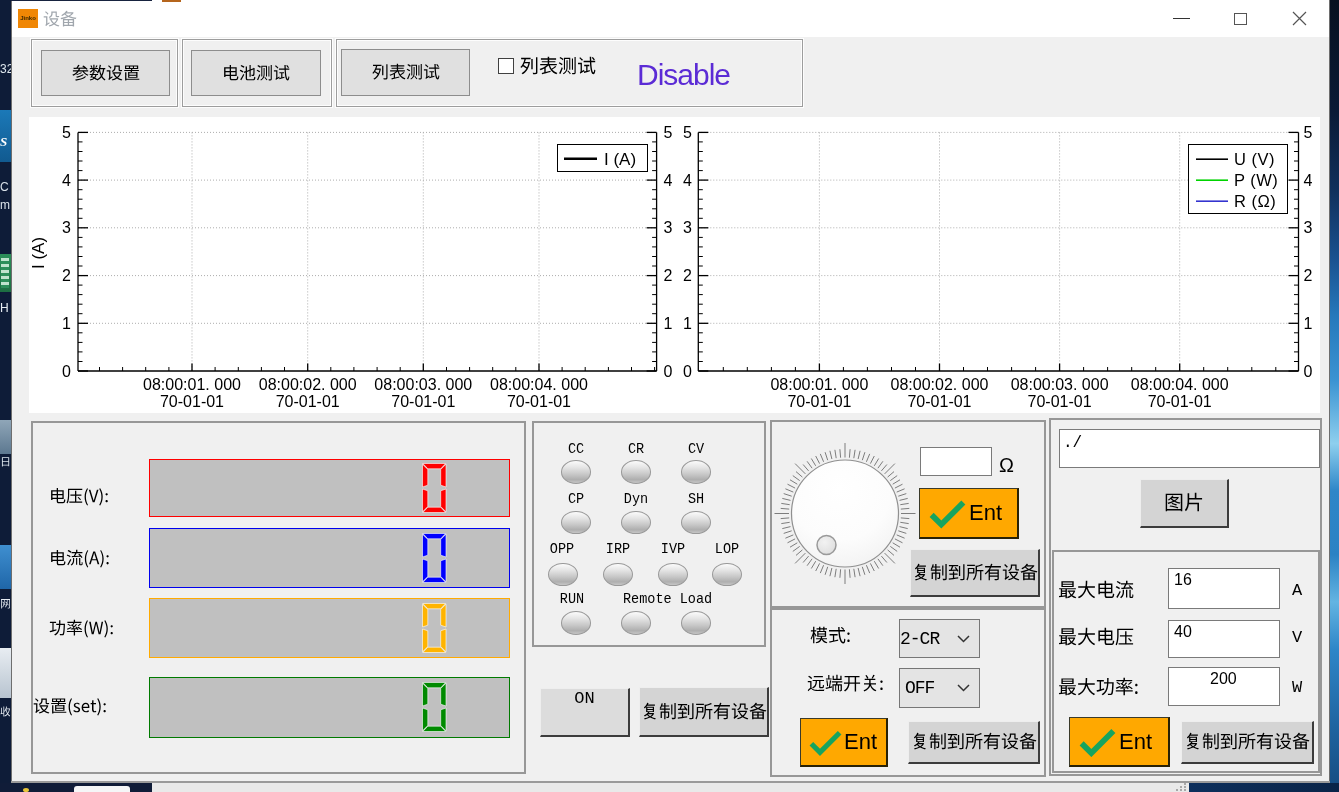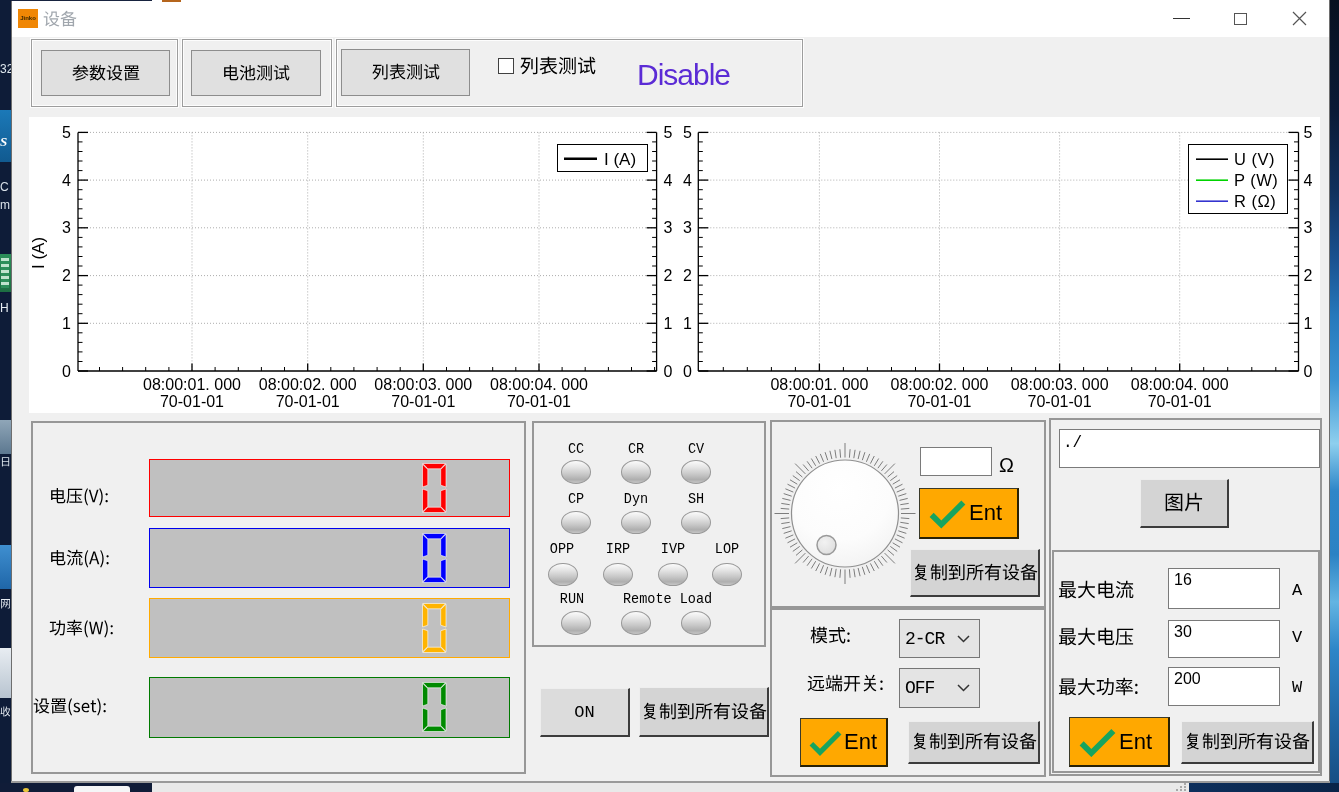--- a/index.html
+++ b/index.html
@@ -408,21 +408,21 @@
 <div style="position:absolute;left:602.5px;top:562.6px;width:30px;height:23.5px;background:linear-gradient(#f8f8f8 4%,#e6e6e6 28%,#c8c8c8 60%,#aeaeae 85%,#c2c2c2 97%);border:1px solid #999;border-radius:50%;box-sizing:border-box"></div>
 <div style="position:absolute;left:633px;top:541px;width:80px;text-align:center;font:15px 'Liberation Mono';white-space:nowrap;transform:scaleX(0.9)">IVP</div>
 <div style="position:absolute;left:658.0px;top:562.6px;width:30px;height:23.5px;background:linear-gradient(#f8f8f8 4%,#e6e6e6 28%,#c8c8c8 60%,#aeaeae 85%,#c2c2c2 97%);border:1px solid #999;border-radius:50%;box-sizing:border-box"></div>
 <div style="position:absolute;left:687px;top:541px;width:80px;text-align:center;font:15px 'Liberation Mono';white-space:nowrap;transform:scaleX(0.9)">LOP</div>
 <div style="position:absolute;left:712.0px;top:562.6px;width:30px;height:23.5px;background:linear-gradient(#f8f8f8 4%,#e6e6e6 28%,#c8c8c8 60%,#aeaeae 85%,#c2c2c2 97%);border:1px solid #999;border-radius:50%;box-sizing:border-box"></div>
 <div style="position:absolute;left:532px;top:591px;width:80px;text-align:center;font:15px 'Liberation Mono';white-space:nowrap;transform:scaleX(0.9)">RUN</div>
 <div style="position:absolute;left:619px;top:591px;width:80px;text-align:center;font:15px 'Liberation Mono';white-space:nowrap;transform:scaleX(0.9)">Remote Load</div>
 <div style="position:absolute;left:560.7px;top:611.2px;width:30px;height:23.5px;background:linear-gradient(#f8f8f8 4%,#e6e6e6 28%,#c8c8c8 60%,#aeaeae 85%,#c2c2c2 97%);border:1px solid #999;border-radius:50%;box-sizing:border-box"></div>
 <div style="position:absolute;left:620.7px;top:611.2px;width:30px;height:23.5px;background:linear-gradient(#f8f8f8 4%,#e6e6e6 28%,#c8c8c8 60%,#aeaeae 85%,#c2c2c2 97%);border:1px solid #999;border-radius:50%;box-sizing:border-box"></div>
 <div style="position:absolute;left:680.7px;top:611.2px;width:30px;height:23.5px;background:linear-gradient(#f8f8f8 4%,#e6e6e6 28%,#c8c8c8 60%,#aeaeae 85%,#c2c2c2 97%);border:1px solid #999;border-radius:50%;box-sizing:border-box"></div>
-<div style="position:absolute;left:540px;top:688px;width:90px;height:49px;background:#dcdcdc;border-top:1px solid #eeeeee;border-left:1px solid #eeeeee;border-right:2px solid #3c3c3c;border-bottom:2px solid #3c3c3c;box-sizing:border-box;display:flex;align-items:center;justify-content:center">
+<div style="position:absolute;left:540px;top:688px;width:90px;height:49px;background:#dcdcdc;border-top:1px solid #eeeeee;border-left:1px solid #eeeeee;border-right:2px solid #3c3c3c;border-bottom:2px solid #3c3c3c;box-sizing:border-box;display:flex;justify-content:center">
     <span style="font:17px 'Liberation Mono'">ON</span>
   </div>
 <div style="position:absolute;left:639px;top:687px;width:130px;height:50px;background:#d4d4d4;border-top:1px solid #eeeeee;border-left:1px solid #eeeeee;border-right:2px solid #3c3c3c;border-bottom:2px solid #3c3c3c;box-sizing:border-box;display:flex;align-items:center;justify-content:center">
     <svg width="126" height="20" viewBox="0 0 126.0 19.8" style="overflow:visible;display:block">
       <g transform="translate(0,15.8) scale(1.0,1)">
         <path d="M6.4 -8.0H11.8V-6.7H6.4ZM6.4 -10.1H11.8V-8.9H6.4ZM6.2 -15.2C5.5 -13.3 4.3 -11.5 2.8 -10.4C3.1 -10.2 3.7 -9.7 3.9 -9.5C4.3 -9.8 4.7 -10.3 5.1 -10.8V-5.8H7.2C6.2 -4.4 4.6 -3.1 2.9 -2.4C3.2 -2.1 3.7 -1.7 3.9 -1.4C4.6 -1.8 5.4 -2.4 6.1 -3.0C6.7 -2.3 7.3 -1.6 8.0 -1.1C6.6 -0.3 4.8 0.2 3.1 0.4C3.3 0.7 3.6 1.2 3.7 1.5C5.6 1.2 7.5 0.6 9.1 -0.3C10.6 0.5 12.3 1.1 14.1 1.5C14.3 1.1 14.6 0.6 14.9 0.3C13.3 0.1 11.7 -0.4 10.3 -1.1C11.5 -1.9 12.5 -3.0 13.2 -4.4L12.4 -4.8L12.1 -4.8H7.9C8.2 -5.1 8.4 -5.4 8.6 -5.8H13.0V-11.1H5.4C5.6 -11.4 5.9 -11.8 6.2 -12.1H13.9V-13.3H6.9C7.1 -13.8 7.4 -14.3 7.6 -14.8ZM6.9 -3.7 7.0 -3.7H11.3C10.8 -3.0 10.0 -2.3 9.1 -1.7C8.2 -2.3 7.5 -2.9 6.9 -3.7Z M30.2 -13.5V-3.5H31.4V-13.5ZM33.4 -14.9V-0.4C33.4 -0.1 33.3 -0.0 33.0 -0.0C32.7 -0.0 31.7 -0.0 30.6 -0.1C30.8 0.4 31.0 1.0 31.0 1.4C32.4 1.4 33.4 1.3 33.9 1.1C34.5 0.9 34.7 0.5 34.7 -0.4V-14.9ZM20.6 -14.7C20.2 -12.9 19.6 -11.1 18.7 -9.9C19.1 -9.8 19.7 -9.6 19.9 -9.4C20.2 -10.0 20.6 -10.6 20.8 -11.3H23.2V-9.4H18.8V-8.2H23.2V-6.3H19.6V-0.0H20.9V-5.1H23.2V1.4H24.5V-5.1H27.0V-1.4C27.0 -1.2 26.9 -1.2 26.7 -1.2C26.5 -1.1 26.0 -1.1 25.2 -1.2C25.4 -0.8 25.5 -0.3 25.6 0.0C26.6 0.0 27.3 0.0 27.7 -0.2C28.1 -0.4 28.2 -0.8 28.2 -1.4V-6.3H24.5V-8.2H28.9V-9.4H24.5V-11.3H28.2V-12.5H24.5V-15.0H23.2V-12.5H21.3C21.5 -13.1 21.7 -13.8 21.8 -14.4Z M46.9 -13.0V-3.0H48.2V-13.0ZM51.2 -14.6V-0.4C51.2 -0.1 51.1 0.0 50.8 0.1C50.4 0.1 49.3 0.1 48.1 0.0C48.3 0.4 48.5 1.1 48.6 1.4C50.0 1.4 51.1 1.4 51.7 1.2C52.3 1.0 52.5 0.6 52.5 -0.4V-14.6ZM42.6 -11.2C43.1 -10.7 43.6 -10.0 44.0 -9.4L39.9 -9.2C40.4 -10.3 40.9 -11.6 41.4 -12.7H46.2V-13.9H36.9V-12.7H39.9C39.5 -11.6 39.0 -10.2 38.5 -9.1L36.9 -9.1L37.0 -7.8L44.8 -8.2C45.1 -7.8 45.3 -7.4 45.4 -7.1L46.5 -7.8C46.0 -8.9 44.7 -10.5 43.6 -11.8ZM36.7 -0.4 36.9 0.9C39.3 0.6 42.9 0.1 46.2 -0.4L46.2 -1.7L42.2 -1.2V-4.1H45.6V-5.4H42.2V-7.5H40.9V-5.4H37.4V-4.1H40.9V-1.0Z M55.1 -14.1V-12.9H62.9V-14.1ZM69.8 -14.9C68.6 -14.2 66.6 -13.6 64.7 -13.1L63.6 -13.3V-8.5C63.6 -5.8 63.4 -2.2 60.9 0.5C61.2 0.6 61.7 1.1 61.9 1.4C64.3 -1.2 64.9 -4.9 64.9 -7.7H68.1V1.4H69.4V-7.7H71.4V-9.0H65.0V-11.9C67.1 -12.4 69.4 -13.1 71.0 -13.9ZM55.8 -11.0V-6.2C55.8 -4.1 55.6 -1.3 54.4 0.6C54.7 0.8 55.2 1.2 55.4 1.5C56.7 -0.4 57.0 -3.2 57.0 -5.4H62.4V-11.0ZM57.1 -9.8H61.1V-6.6H57.1Z M79.0 -15.1C78.8 -14.3 78.6 -13.6 78.2 -12.8H73.1V-11.5H77.7C76.5 -9.1 74.9 -6.9 72.7 -5.5C73.0 -5.2 73.4 -4.7 73.6 -4.4C74.7 -5.2 75.7 -6.2 76.6 -7.3V1.4H77.9V-2.1H85.5V-0.3C85.5 0.0 85.4 0.1 85.1 0.1C84.7 0.1 83.6 0.1 82.4 0.1C82.6 0.5 82.8 1.0 82.9 1.4C84.4 1.4 85.4 1.4 86.0 1.2C86.6 1.0 86.8 0.5 86.8 -0.3V-9.4H78.0C78.5 -10.1 78.8 -10.8 79.1 -11.5H88.9V-12.8H79.7C80.0 -13.4 80.2 -14.1 80.4 -14.8ZM77.9 -5.2H85.5V-3.3H77.9ZM77.9 -6.4V-8.2H85.5V-6.4Z M92.2 -14.0C93.2 -13.1 94.4 -11.9 94.9 -11.1L95.8 -12.1C95.3 -12.8 94.0 -14.0 93.1 -14.8ZM90.8 -9.5V-8.2H93.3V-1.7C93.3 -0.9 92.8 -0.3 92.4 -0.1C92.7 0.2 93.0 0.8 93.2 1.1C93.4 0.7 93.9 0.4 97.1 -2.0C96.9 -2.3 96.7 -2.8 96.6 -3.1L94.6 -1.7V-9.5ZM98.8 -14.5V-12.5C98.8 -11.1 98.4 -9.6 96.1 -8.6C96.3 -8.4 96.8 -7.8 96.9 -7.6C99.5 -8.8 100.1 -10.7 100.1 -12.4V-13.2H103.3V-10.3C103.3 -8.9 103.6 -8.4 104.8 -8.4C105.0 -8.4 105.9 -8.4 106.2 -8.4C106.5 -8.4 106.9 -8.5 107.1 -8.5C107.1 -8.8 107.0 -9.4 107.0 -9.7C106.8 -9.6 106.4 -9.6 106.1 -9.6C105.9 -9.6 105.1 -9.6 104.9 -9.6C104.6 -9.6 104.6 -9.8 104.6 -10.3V-14.5ZM104.5 -5.9C103.8 -4.5 102.9 -3.3 101.7 -2.3C100.5 -3.3 99.5 -4.5 98.9 -5.9ZM96.9 -7.2V-5.9H97.8L97.6 -5.8C98.3 -4.2 99.3 -2.7 100.6 -1.5C99.3 -0.7 97.7 -0.1 96.1 0.3C96.4 0.6 96.7 1.1 96.8 1.4C98.5 1.0 100.2 0.3 101.6 -0.7C103.0 0.3 104.7 1.0 106.5 1.5C106.7 1.1 107.0 0.6 107.3 0.3C105.6 -0.1 104.1 -0.7 102.7 -1.5C104.3 -2.9 105.5 -4.6 106.2 -6.9L105.4 -7.2L105.2 -7.2Z M120.3 -12.4C119.5 -11.5 118.3 -10.7 117.0 -10.0C115.7 -10.6 114.7 -11.3 113.9 -12.2L114.1 -12.4ZM114.6 -15.2C113.7 -13.6 112.0 -11.8 109.4 -10.6C109.7 -10.4 110.1 -9.9 110.3 -9.6C111.3 -10.1 112.2 -10.7 113.0 -11.3C113.7 -10.6 114.6 -9.9 115.6 -9.3C113.4 -8.4 110.9 -7.8 108.5 -7.5C108.8 -7.2 109.0 -6.6 109.2 -6.2C111.8 -6.6 114.5 -7.4 117.0 -8.6C119.2 -7.5 121.9 -6.8 124.7 -6.4C124.8 -6.8 125.2 -7.4 125.5 -7.7C123.0 -8.0 120.5 -8.5 118.4 -9.3C120.1 -10.3 121.6 -11.6 122.5 -13.1L121.7 -13.6L121.4 -13.6H115.2C115.5 -14.0 115.8 -14.4 116.1 -14.9ZM112.5 -2.3H116.3V-0.3H112.5ZM112.5 -3.4V-5.2H116.3V-3.4ZM121.4 -2.3V-0.3H117.7V-2.3ZM121.4 -3.4H117.7V-5.2H121.4ZM111.1 -6.4V1.4H112.5V0.9H121.4V1.4H122.9V-6.4Z" fill="#000"></path>
       </g>
     </svg>
   </div>
 <svg style="position:absolute;left:770px;top:420px" width="276" height="188">
@@ -537,21 +537,21 @@
     </svg>
   </div>
 <div style="position:absolute;left:810px;top:626px;">
     <svg width="41" height="20" viewBox="0 0 41.0 19.8" style="overflow:visible;display:block">
       <g transform="translate(0,15.8) scale(1.0,1)">
         <path d="M8.5 -7.5H14.8V-6.2H8.5ZM8.5 -9.8H14.8V-8.5H8.5ZM13.2 -15.1V-13.6H10.4V-15.1H9.1V-13.6H6.5V-12.5H9.1V-11.1H10.4V-12.5H13.2V-11.1H14.5V-12.5H17.0V-13.6H14.5V-15.1ZM7.2 -10.8V-5.2H10.9C10.8 -4.7 10.8 -4.2 10.6 -3.7H6.1V-2.6H10.2C9.6 -1.2 8.3 -0.2 5.6 0.4C5.9 0.6 6.2 1.1 6.3 1.4C9.5 0.7 10.9 -0.6 11.6 -2.5C12.5 -0.5 14.2 0.8 16.6 1.4C16.7 1.1 17.1 0.6 17.4 0.3C15.4 -0.1 13.8 -1.1 12.9 -2.6H17.0V-3.7H12.0C12.1 -4.2 12.2 -4.7 12.2 -5.2H16.1V-10.8ZM3.1 -15.1V-11.6H0.9V-10.4H3.1V-10.4C2.7 -7.9 1.6 -5.1 0.6 -3.5C0.8 -3.2 1.1 -2.6 1.3 -2.2C2.0 -3.3 2.6 -4.9 3.1 -6.7V1.4H4.4V-7.8C4.9 -6.9 5.5 -5.7 5.7 -5.1L6.6 -6.1C6.3 -6.7 4.9 -8.9 4.4 -9.6V-10.4H6.3V-11.6H4.4V-15.1Z M30.8 -14.2C31.7 -13.6 32.8 -12.6 33.4 -12.0L34.3 -12.8C33.8 -13.4 32.6 -14.4 31.7 -15.0ZM28.2 -15.0C28.2 -13.9 28.2 -12.8 28.3 -11.8H19.0V-10.4H28.4C28.8 -3.7 30.3 1.5 33.3 1.5C34.7 1.5 35.2 0.6 35.4 -2.6C35.0 -2.7 34.5 -3.0 34.2 -3.3C34.1 -0.9 33.9 0.1 33.4 0.1C31.6 0.1 30.2 -4.3 29.8 -10.4H35.0V-11.8H29.7C29.6 -12.8 29.6 -13.9 29.6 -15.0ZM19.1 -0.4 19.5 0.9C21.8 0.4 25.1 -0.4 28.2 -1.1L28.1 -2.3L24.2 -1.5V-6.4H27.6V-7.8H19.6V-6.4H22.9V-1.2Z M38.5 -7.0C39.1 -7.0 39.7 -7.5 39.7 -8.3C39.7 -9.0 39.1 -9.5 38.5 -9.5C37.8 -9.5 37.3 -9.0 37.3 -8.3C37.3 -7.5 37.8 -7.0 38.5 -7.0ZM38.5 0.2C39.1 0.2 39.7 -0.3 39.7 -1.0C39.7 -1.8 39.1 -2.3 38.5 -2.3C37.8 -2.3 37.3 -1.8 37.3 -1.0C37.3 -0.3 37.8 0.2 38.5 0.2Z" fill="#000"></path>
       </g>
     </svg>
   </div>
 <div style="position:absolute;left:899px;top:619px;width:81px;height:39px;background:#e4e4e4;border:1px solid #767676;box-sizing:border-box;display:flex;align-items:center">
-    <span style="font:18px 'Liberation Mono';margin-left:5px;letter-spacing:-1px">2-CR</span>
+    <span style="font:18px 'Liberation Mono';letter-spacing:-1px">2-CR</span>
     <svg width="13" height="9" style="position:absolute;right:9px;top:50%;transform:translateY(-50%)">
       <path d="M1 1.5 L6.5 7 L12 1.5" stroke="#333" stroke-width="1.5" fill="none"></path>
     </svg>
   </div>
 <div style="position:absolute;left:807px;top:674px;">
     <svg width="77" height="20" viewBox="0 0 77.0 19.8" style="overflow:visible;display:block">
       <g transform="translate(0,15.8) scale(1.0,1)">
         <path d="M1.2 -13.3C2.2 -12.5 3.6 -11.5 4.3 -10.8L5.2 -11.9C4.5 -12.5 3.1 -13.5 2.0 -14.1ZM6.8 -14.0V-12.7H15.9V-14.0ZM4.5 -8.8H0.8V-7.6H3.2V-1.8C2.4 -1.5 1.6 -0.7 0.7 0.3L1.6 1.4C2.5 0.2 3.4 -0.8 4.0 -0.8C4.4 -0.8 5.0 -0.2 5.8 0.2C7.0 1.0 8.5 1.2 10.7 1.2C12.7 1.2 15.7 1.1 17.0 1.0C17.0 0.6 17.2 -0.0 17.4 -0.4C15.5 -0.2 12.8 -0.0 10.8 -0.0C8.7 -0.0 7.2 -0.2 6.0 -0.9C5.3 -1.3 4.9 -1.7 4.5 -1.9ZM5.6 -10.0V-8.8H8.7C8.5 -5.6 8.0 -3.6 5.2 -2.5C5.5 -2.2 5.9 -1.7 6.0 -1.4C9.1 -2.8 9.8 -5.1 10.0 -8.8H12.1V-3.5C12.1 -2.1 12.5 -1.7 13.8 -1.7C14.0 -1.7 15.2 -1.7 15.5 -1.7C16.6 -1.7 16.9 -2.3 17.0 -4.7C16.7 -4.8 16.1 -4.9 15.9 -5.2C15.8 -3.2 15.8 -3.0 15.3 -3.0C15.1 -3.0 14.1 -3.0 13.9 -3.0C13.5 -3.0 13.4 -3.0 13.4 -3.5V-8.8H17.0V-10.0Z M19.3 -9.4C19.7 -7.6 20.0 -5.1 20.0 -3.6L21.1 -3.8C21.1 -5.3 20.8 -7.7 20.4 -9.6ZM25.4 -5.7V1.4H26.6V-4.5H28.2V1.2H29.2V-4.5H30.9V1.2H32.0V-4.5H33.6V0.2C33.6 0.3 33.6 0.4 33.4 0.4C33.3 0.4 32.9 0.4 32.3 0.4C32.5 0.7 32.7 1.1 32.7 1.5C33.5 1.5 34.0 1.4 34.4 1.2C34.8 1.1 34.9 0.7 34.9 0.2V-5.7H30.2L30.7 -7.4H35.3V-8.6H24.8V-7.4H29.2C29.1 -6.8 29.0 -6.2 28.9 -5.7ZM25.6 -14.2V-9.9H34.6V-14.2H33.3V-11.1H30.6V-15.1H29.3V-11.1H26.8V-14.2ZM21.2 -14.9V-11.5H18.9V-10.3H24.6V-11.5H22.4V-14.9ZM22.9 -9.7C22.8 -7.7 22.3 -4.9 21.9 -3.2L22.4 -3.0L18.6 -2.2L18.9 -0.9C20.6 -1.3 22.9 -1.9 25.1 -2.4L24.9 -3.6L23.0 -3.2C23.4 -4.8 23.9 -7.5 24.2 -9.4Z M47.7 -12.7V-7.5H42.6V-8.3V-12.7ZM36.9 -7.5V-6.2H41.2C40.9 -3.8 40.0 -1.3 37.0 0.5C37.3 0.7 37.8 1.2 38.1 1.5C41.4 -0.6 42.3 -3.4 42.6 -6.2H47.7V1.5H49.1V-6.2H53.1V-7.5H49.1V-12.7H52.5V-13.9H37.6V-12.7H41.3V-8.3L41.3 -7.5Z M66.3 -15.1C65.9 -14.1 65.2 -12.6 64.5 -11.7L65.6 -11.3C66.3 -12.1 67.1 -13.4 67.7 -14.6ZM58.4 -14.4C59.2 -13.4 59.9 -12.1 60.2 -11.2L61.4 -11.9C61.1 -12.7 60.3 -14.0 59.5 -14.9ZM57.0 -6.7V-5.4H62.1C61.8 -3.4 60.7 -1.2 56.5 0.4C56.8 0.7 57.2 1.2 57.4 1.5C61.0 0.0 62.5 -2.0 63.2 -3.9C64.2 -1.3 66.0 0.5 68.5 1.4C68.7 1.1 69.1 0.5 69.4 0.3C66.6 -0.6 64.8 -2.6 63.9 -5.4H69.0V-6.7H63.6V-7.0V-9.8H68.3V-11.1H57.7V-9.8H62.2V-7.0V-6.7Z M74.5 -7.0C75.2 -7.0 75.7 -7.5 75.7 -8.3C75.7 -9.0 75.2 -9.5 74.5 -9.5C73.8 -9.5 73.3 -9.0 73.3 -8.3C73.3 -7.5 73.8 -7.0 74.5 -7.0ZM74.5 0.2C75.2 0.2 75.7 -0.3 75.7 -1.0C75.7 -1.8 75.2 -2.3 74.5 -2.3C73.8 -2.3 73.3 -1.8 73.3 -1.0C73.3 -0.3 73.8 0.2 74.5 0.2Z" fill="#000"></path>
       </g>
     </svg>
@@ -601,23 +601,23 @@
 <div style="position:absolute;left:1058px;top:677px;">
     <svg width="81" height="21" viewBox="0 0 81.3 20.9" style="overflow:visible;display:block">
       <g transform="translate(0,16.7) scale(1.0,1)">
         <path d="M4.8 -12.1H14.3V-10.7H4.8ZM4.8 -14.3H14.3V-13.0H4.8ZM3.4 -15.4V-9.7H15.7V-15.4ZM7.5 -7.4V-6.2H4.1V-7.4ZM0.9 -0.8 1.1 0.4 7.5 -0.3V1.5H8.9V0.3C9.2 0.6 9.5 1.1 9.7 1.4C11.0 0.9 12.3 0.3 13.5 -0.6C14.6 0.3 15.9 1.1 17.4 1.5C17.6 1.2 18.0 0.6 18.3 0.4C16.8 0.0 15.5 -0.6 14.4 -1.4C15.7 -2.6 16.7 -4.1 17.3 -6.0L16.4 -6.3L16.1 -6.3H9.6V-5.1H11.2L10.4 -4.9C10.9 -3.6 11.6 -2.5 12.5 -1.5C11.4 -0.7 10.1 -0.1 8.9 0.3V-7.4H17.9V-8.6H1.1V-7.4H2.8V-1.0ZM11.6 -5.1H15.5C15.0 -4.0 14.3 -3.1 13.5 -2.3C12.7 -3.1 12.0 -4.1 11.6 -5.1ZM7.5 -5.1V-3.7H4.1V-5.1ZM7.5 -2.7V-1.5L4.1 -1.1V-2.7Z M27.8 -15.9C27.7 -14.4 27.8 -12.5 27.5 -10.5H20.2V-9.0H27.2C26.5 -5.4 24.6 -1.7 19.8 0.3C20.2 0.6 20.7 1.1 20.9 1.5C25.5 -0.6 27.6 -4.3 28.5 -8.0C30.0 -3.6 32.5 -0.3 36.1 1.5C36.4 1.1 36.8 0.5 37.2 0.2C33.5 -1.4 31.0 -4.8 29.7 -9.0H36.9V-10.5H29.0C29.3 -12.5 29.3 -14.4 29.3 -15.9Z M38.7 -3.5 39.1 -2.0C41.1 -2.5 43.8 -3.3 46.4 -4.1L46.2 -5.4L43.2 -4.6V-12.3H46.0V-13.7H39.0V-12.3H41.8V-4.2C40.6 -3.9 39.6 -3.6 38.7 -3.5ZM49.3 -15.7C49.3 -14.3 49.3 -12.9 49.3 -11.6H46.1V-10.2H49.2C48.9 -5.6 47.9 -1.8 43.8 0.4C44.2 0.7 44.7 1.2 44.9 1.5C49.2 -0.9 50.3 -5.2 50.6 -10.2H54.4C54.2 -3.5 53.8 -0.9 53.3 -0.3C53.1 -0.1 52.9 0.0 52.5 0.0C52.1 0.0 51.0 -0.0 49.8 -0.1C50.1 0.3 50.3 0.9 50.3 1.3C51.4 1.3 52.5 1.4 53.1 1.3C53.7 1.3 54.1 1.1 54.6 0.6C55.3 -0.3 55.6 -3.0 55.9 -10.9C55.9 -11.1 55.9 -11.6 55.9 -11.6H50.7C50.7 -12.9 50.8 -14.3 50.8 -15.7Z M73.0 -12.0C72.3 -11.2 71.0 -10.2 70.0 -9.6L71.1 -8.9C72.0 -9.6 73.2 -10.4 74.2 -11.3ZM58.0 -5.9 58.7 -4.8C59.9 -5.3 61.5 -6.1 63.0 -6.8L62.7 -7.9C61.0 -7.1 59.2 -6.4 58.0 -5.9ZM58.6 -10.9C59.7 -10.3 61.0 -9.4 61.6 -8.8L62.6 -9.7C62.0 -10.3 60.6 -11.2 59.6 -11.7ZM69.7 -7.3C71.2 -6.5 73.1 -5.4 74.0 -4.6L75.0 -5.5C74.0 -6.3 72.1 -7.4 70.6 -8.1ZM67.5 -8.0C67.8 -7.6 68.2 -7.1 68.6 -6.6L65.3 -6.5C66.7 -7.8 68.2 -9.4 69.3 -10.8L68.2 -11.4C67.7 -10.6 66.9 -9.7 66.2 -8.8C65.8 -9.2 65.3 -9.6 64.7 -9.9C65.3 -10.6 66.0 -11.5 66.7 -12.3L66.2 -12.5H74.5V-13.8H67.2V-16.0H65.7V-13.8H58.6V-12.5H65.2C64.8 -11.9 64.3 -11.1 63.9 -10.5L63.3 -10.8L62.6 -10.0C63.5 -9.4 64.7 -8.6 65.4 -8.0C64.9 -7.4 64.3 -6.9 63.8 -6.4L62.4 -6.3L62.6 -5.1L69.3 -5.6C69.5 -5.2 69.7 -4.8 69.8 -4.5L70.9 -5.1C70.5 -6.0 69.4 -7.5 68.5 -8.5ZM58.0 -3.6V-2.3H65.7V1.6H67.2V-2.3H75.0V-3.6H67.2V-5.1H65.7V-3.6Z M78.6 -7.4C79.3 -7.4 79.9 -7.9 79.9 -8.7C79.9 -9.5 79.3 -10.1 78.6 -10.1C77.9 -10.1 77.4 -9.5 77.4 -8.7C77.4 -7.9 77.9 -7.4 78.6 -7.4ZM78.6 0.2C79.3 0.2 79.9 -0.3 79.9 -1.1C79.9 -1.9 79.3 -2.4 78.6 -2.4C77.9 -2.4 77.4 -1.9 77.4 -1.1C77.4 -0.3 77.9 0.2 78.6 0.2Z" fill="#000"></path>
       </g>
     </svg>
   </div>
 <div style="position:absolute;left:1168px;top:568px;width:112px;height:41px;background:#fff;border:1px solid #7a7a7a;box-sizing:border-box"></div>
 <div style="position:absolute;left:1174px;top:571px;font:16px 'Liberation Sans'">16</div>
 <div style="position:absolute;left:1168px;top:620px;width:112px;height:38px;background:#fff;border:1px solid #7a7a7a;box-sizing:border-box"></div>
-<div style="position:absolute;left:1174px;top:623px;font:16px 'Liberation Sans'">30</div>
+<div style="position:absolute;left:1174px;top:623px;font:16px 'Liberation Sans'">40</div>
 <div style="position:absolute;left:1168px;top:667px;width:112px;height:39px;background:#fff;border:1px solid #7a7a7a;box-sizing:border-box"></div>
-<div style="position:absolute;left:1174px;top:670px;font:16px 'Liberation Sans'">200</div>
+<div style="position:absolute;left:1210px;top:670px;font:16px 'Liberation Sans'">200</div>
 <div style="position:absolute;left:1292px;top:581px;font:17px 'Liberation Mono'">A</div>
 <div style="position:absolute;left:1292px;top:628px;font:17px 'Liberation Mono'">V</div>
 <div style="position:absolute;left:1292px;top:678px;font:17px 'Liberation Mono'">W</div>
 <div style="position:absolute;left:1069px;top:717px;width:101px;height:50px;background:#ffa800;border-top:1px solid #3a3a2a;border-left:1px solid #3a3a2a;border-right:2.5px solid #282105;border-bottom:2.5px solid #282105;box-sizing:border-box">
     <svg style="position:absolute;left:9px;top:10px" width="37" height="29" viewBox="0 0 42 32">
       <path d="M3 17 L14 28 L39 3" stroke="#17a45f" stroke-width="6.5" fill="none"></path>
     </svg>
     <span style="position:absolute;left:49px;top:50%;transform:translateY(-50%);font:22px 'Liberation Sans'">Ent</span>
   </div>
 <div style="position:absolute;left:1181px;top:721px;width:133px;height:43px;background:#d4d4d4;border-top:1px solid #eeeeee;border-left:1px solid #eeeeee;border-right:2px solid #3c3c3c;border-bottom:2px solid #3c3c3c;box-sizing:border-box;display:flex;align-items:center;justify-content:center">

